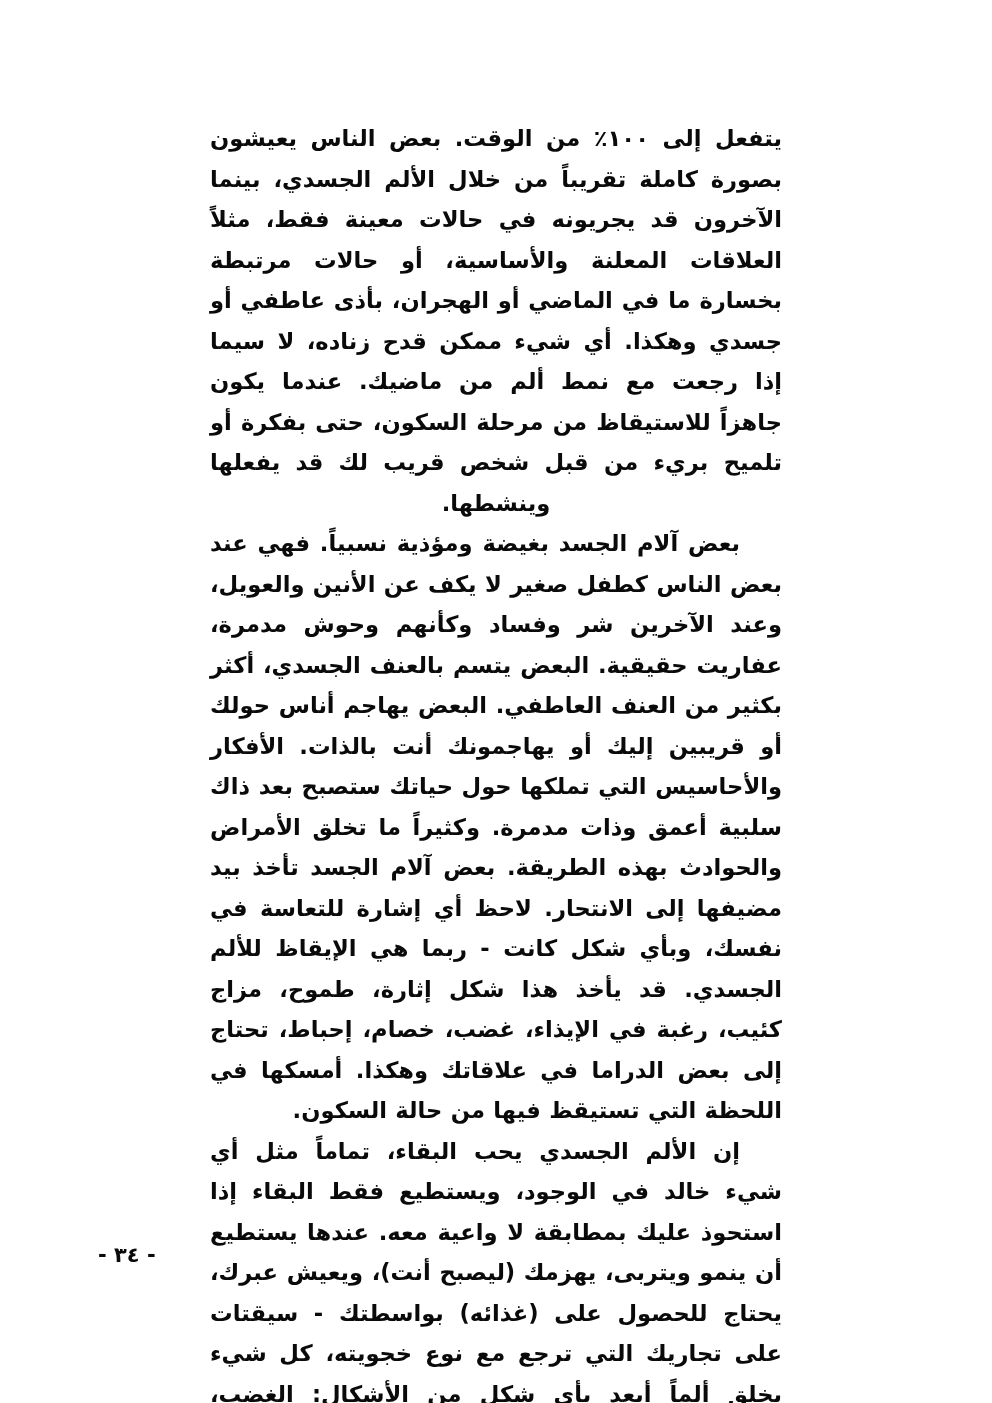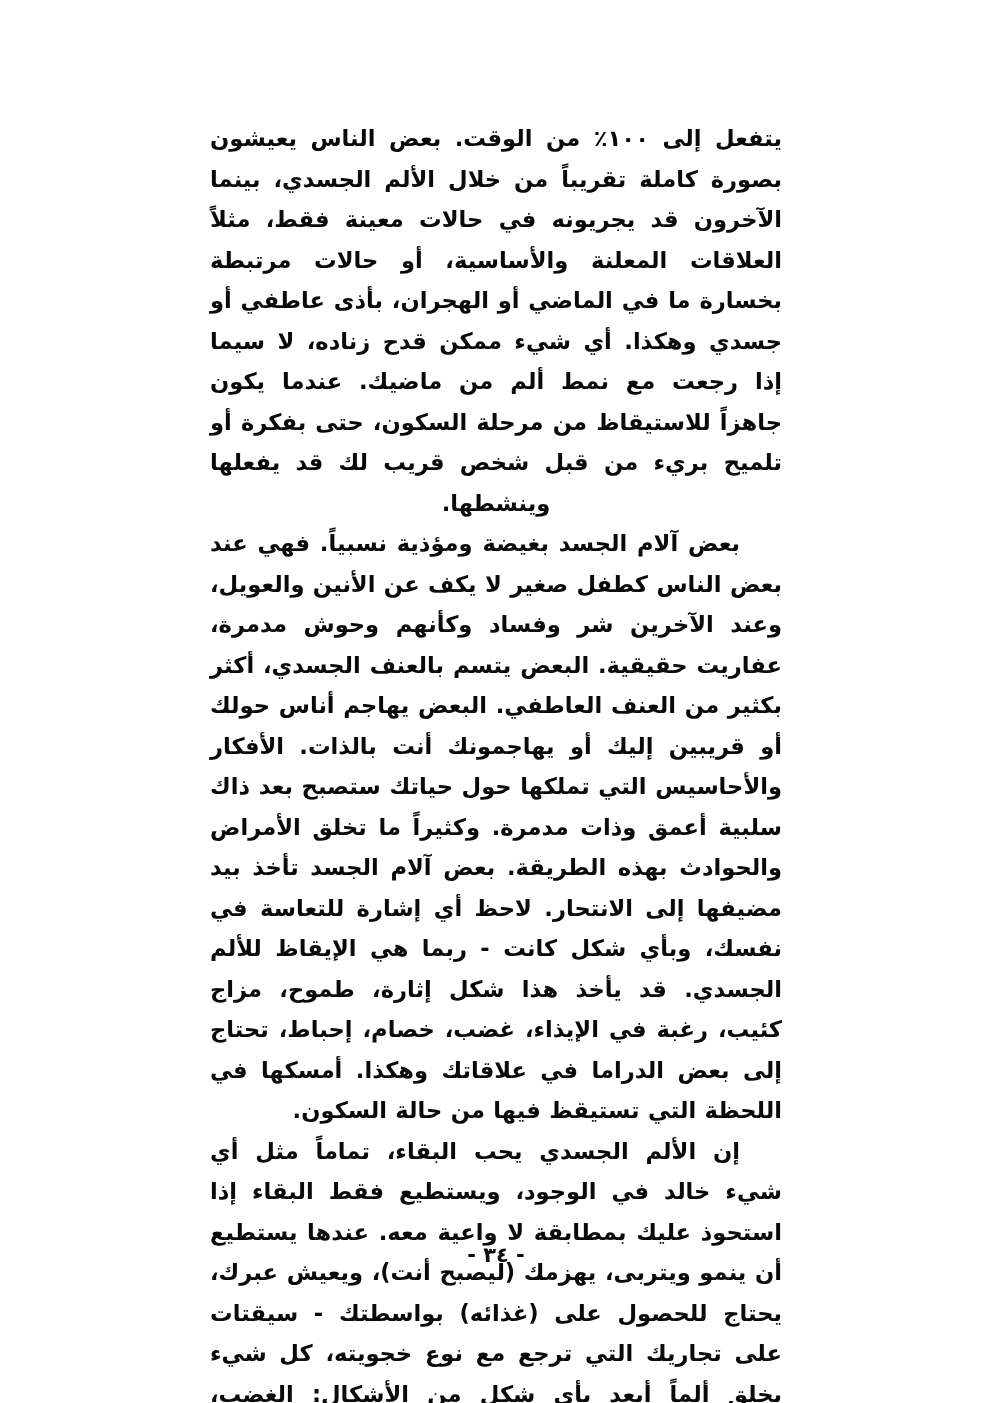--- a/index.html
+++ b/index.html
@@ -57,21 +57,21 @@
 
   .para.last-line-right {
     text-align-last: right;
   }
 
   .page-number {
     position: absolute;
     top: 1243px;
     left: 0;
     right: 0;
-    text-align: center;
+    text-align: left;
     font-family: "DejaVu Sans", "Liberation Sans", sans-serif;
     font-size: 21px;
     font-weight: 600;
     color: #0a0a0a;
     direction: rtl;
     letter-spacing: 2px;
   }
 
   .watermark {
     position: absolute;

